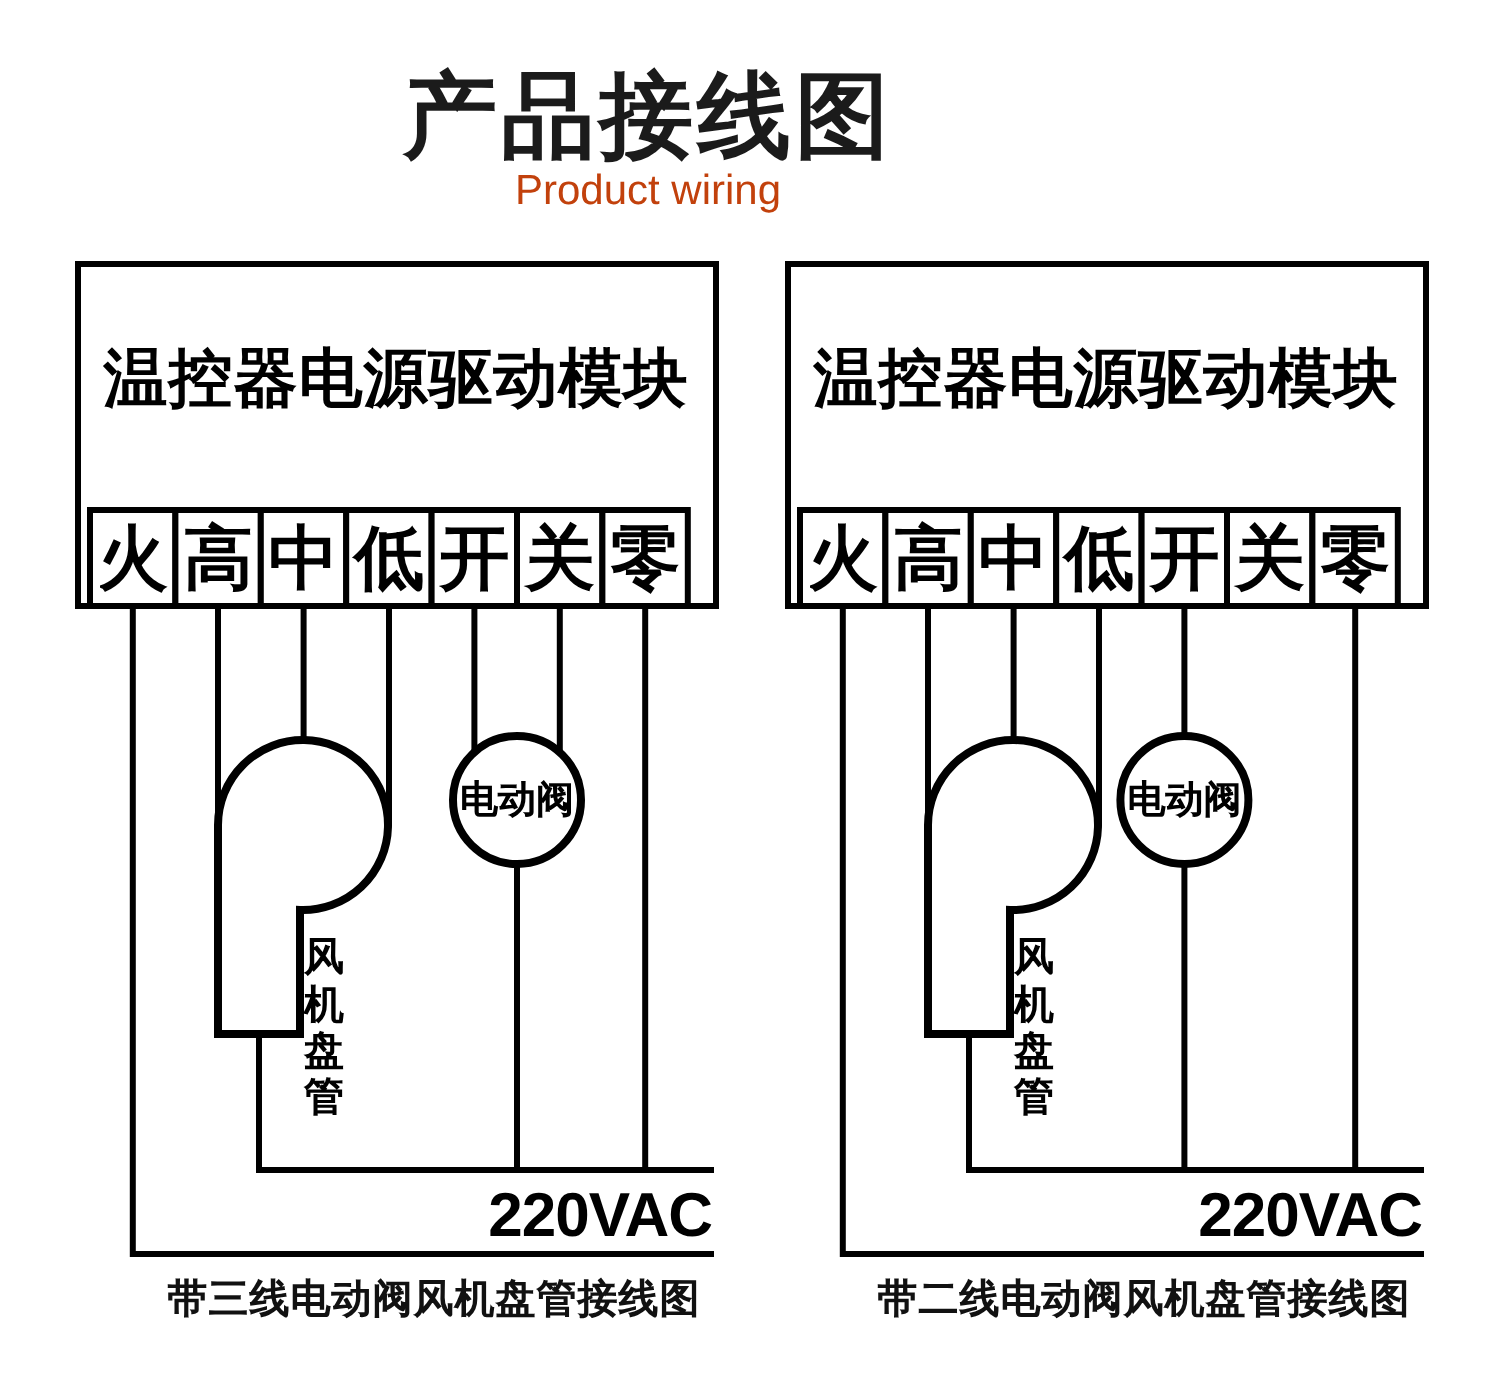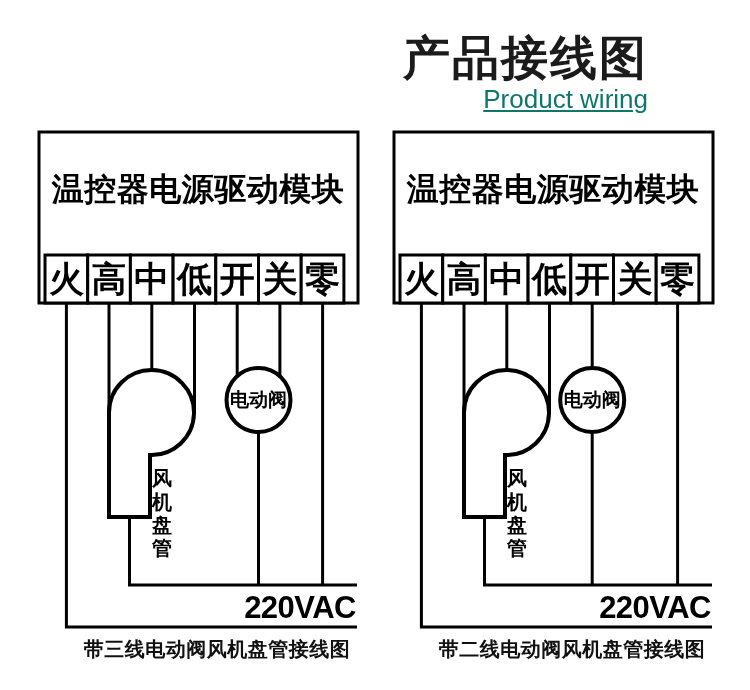--- a/index.html
+++ b/index.html
@@ -1,20 +1,20 @@
 <!DOCTYPE html>
 <html><head>
 <meta charset="utf-8">
 <style>
   html,body{margin:0;padding:0;background:#ffffff;}
   .page{position:relative;width:750px;height:690px;background:#ffffff;overflow:hidden;
         font-family:"Liberation Sans","DejaVu Sans",sans-serif;}
-  .hdr{position:absolute;top:33px;left:0;width:648px;text-align:right;}
+  .hdr{position:absolute;top:33px;left:0;width:648px;text-align:center;}
   .hdr h1{margin:0;font-size:47px;line-height:1.05;font-weight:700;color:#1b1b1b;letter-spacing:2px;}
-  .hdr .sub{margin-top:2px;font-size:26px;color:#0f766e;text-decoration:underline;}
+  .hdr .sub{margin-top:2px;font-size:21px;color:#c2410c;}
   svg.diagram{position:absolute;top:110px;width:375px;height:580px;}
   svg.diagram.left{left:0;}
   svg.diagram.right{left:355px;}
   .w{fill:none;stroke:#000;stroke-width:3;}
   .box{fill:#fff;stroke:#000;stroke-width:3;}
   .shape{fill:#fff;stroke:#000;stroke-width:4;}
   .t-term{font-size:35px;font-weight:700;fill:#000;text-anchor:middle;}
   .t-module{font-size:32px;font-weight:700;fill:#000;text-anchor:middle;letter-spacing:0.5px;}
   .t-valve{font-size:19px;font-weight:700;fill:#000;text-anchor:middle;}
   .t-fan{font-size:20px;font-weight:700;fill:#000;text-anchor:middle;}

